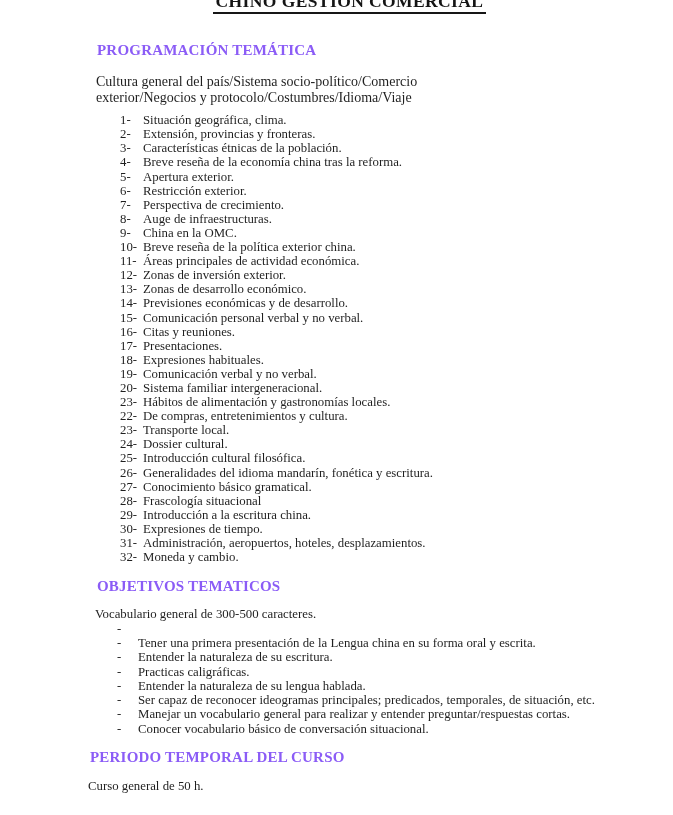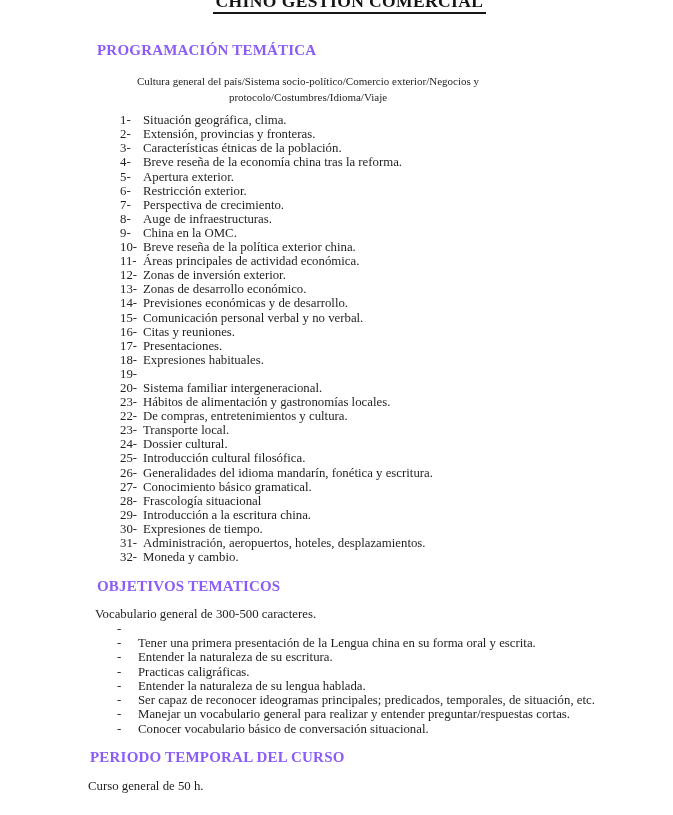--- a/index.html
+++ b/index.html
@@ -25,22 +25,22 @@
     white-space:nowrap;
   }
   .heading{
     font-weight:700;font-size:15px;line-height:18px;
     color:#8b5cf6;letter-spacing:.2px;
   }
   #h-prog{margin:41px 0 0 97px;}
   #h-obj{margin:13px 0 0 97px;}
   #h-per{margin:12px 0 0 90px;}
   .intro{
-    font-size:11px;line-height:15.6px;
-    margin:15px 0 0 96px;max-width:424px;text-align:center;
+    font-size:14px;line-height:15.6px;
+    margin:15px 0 0 96px;max-width:424px;
   }
   .numlist{margin:8px 0 0 120px;font-size:12.8px;}
   .numrow{display:flex;height:14.1px;line-height:14.1px;white-space:nowrap;}
   .numrow .num{width:23px;flex:none;}
   .vocab{font-size:12.8px;line-height:14.5px;margin:12px 0 0 95px;}
   .dashlist{margin:0 0 0 117px;font-size:12.8px;}
   .dashrow{display:flex;height:14.3px;line-height:14.3px;white-space:nowrap;}
   .dashrow .dash{width:21px;flex:none;}
   .curso{font-size:12.8px;line-height:15px;margin:13px 0 0 88px;}
 </style>
@@ -144,20 +144,21 @@
         <span class="txt">Presentaciones.</span>
       </div>
 
       <div class="numrow">
         <span class="num">18-</span>
         <span class="txt">Expresiones habituales.</span>
       </div>
 
       <div class="numrow">
         <span class="num">19-</span>
+        <span class="txt">Comunicación verbal y no verbal.</span>
       </div>
 
       <div class="numrow">
         <span class="num">20-</span>
         <span class="txt">Sistema familiar intergeneracional.</span>
       </div>
 
       <div class="numrow">
         <span class="num">23-</span>
         <span class="txt">Hábitos de alimentación y gastronomías locales.</span>

